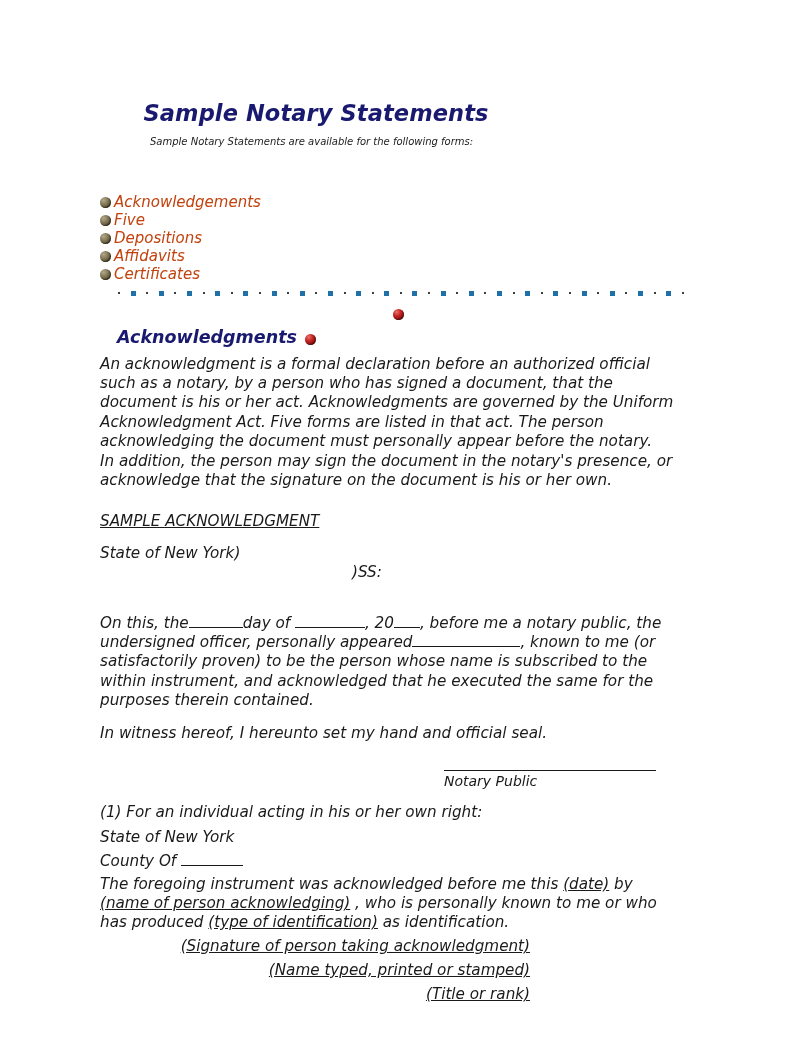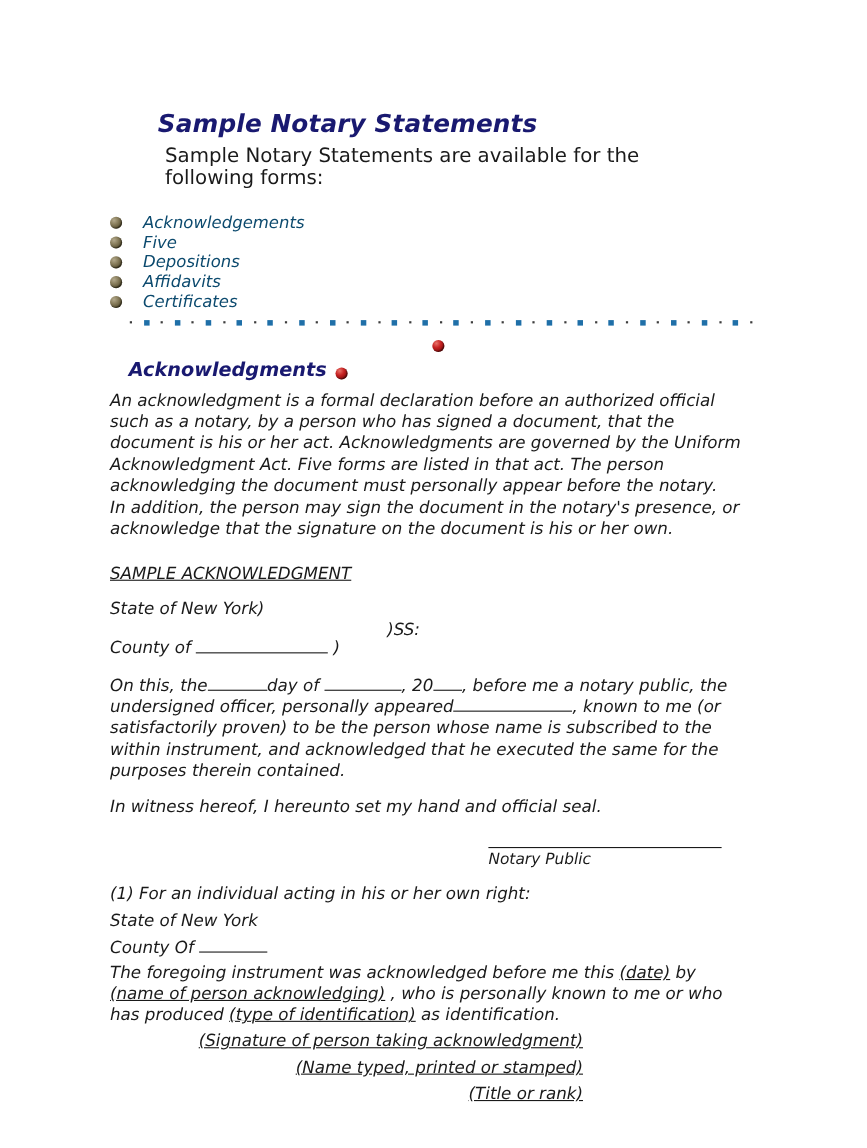--- a/index.html
+++ b/index.html
@@ -37,43 +37,43 @@
     color: #191970;
     letter-spacing: 0.1px;
   }
 
   
   .intro {
     position: absolute;
     left: 150px;
     top: 132px;
     width: 452px;
-    font-size: 18px;
+    font-size: 10px;
+    font-style: italic;
     line-height: 19.5px;
     color: #1a1a1a;
   }
 
   
   .form-list {
     position: absolute;
     left: 100px;
     top: 193px;
     margin: 0;
     padding: 0;
     list-style: none;
   }
   .form-list li {
     display: flex;
     align-items: center;
     height: 18px;
     font-size: 15px;
     font-style: italic;
-    color: #0c4a6e;
+    color: #c2410c;
     line-height: 18px;
-    gap: 16px;
   }
   .bullet-sphere {
     display: inline-block;
     width: 11px;
     height: 11px;
     border-radius: 50%;
     margin-right: 3px;
     flex: 0 0 auto;
     background:
       radial-gradient(circle at 33% 30%, #b3a98c 0%, #8c8160 33%, #5c5334 70%, #3b3420 100%);
@@ -292,25 +292,20 @@
   <div class="body-p p-def">An acknowledgment is a formal declaration before an authorized official such as a notary, by a person who has signed a document, that the document is his or her act. Acknowledgments are governed by the Uniform Acknowledgment Act. Five forms are listed in that act. The person acknowledging the document must personally appear before the notary.</div>
 
   <div class="body-p p-addition">In addition, the person may sign the document in the notary's presence, or acknowledge that the signature on the document is his or her own.</div>
 
   <div class="line l-sample-ack">SAMPLE ACKNOWLEDGMENT</div>
 
   <div class="line l-state1">State of New York)</div>
 
   <div class="line l-ss">)SS:</div>
 
-  <div class="line l-county1">
-    <span>County of</span>
-    <span class="blank-u b-county1"></span>
-    <span>)</span>
-  </div>
 
   <div class="body-p p-onthis">
     <span>On this, the</span><span class="blank-u b-day"></span><span>day of</span> <span class="blank-u b-month"></span><span>, 20</span><span class="blank-u b-year"></span><span>, before me a notary public, the undersigned officer, personally appeared</span><span class="blank-u b-name"></span><span>, known to me (or satisfactorily proven) to be the person whose name is subscribed to the within instrument, and acknowledged that he executed the same for the purposes therein contained.</span>
   </div>
 
   <div class="body-p p-witness">In witness hereof, I hereunto set my hand and official seal.</div>
 
   <div class="notary-block">
     <div class="notary-rule"></div>
     <div class="notary-label">Notary Public</div>

